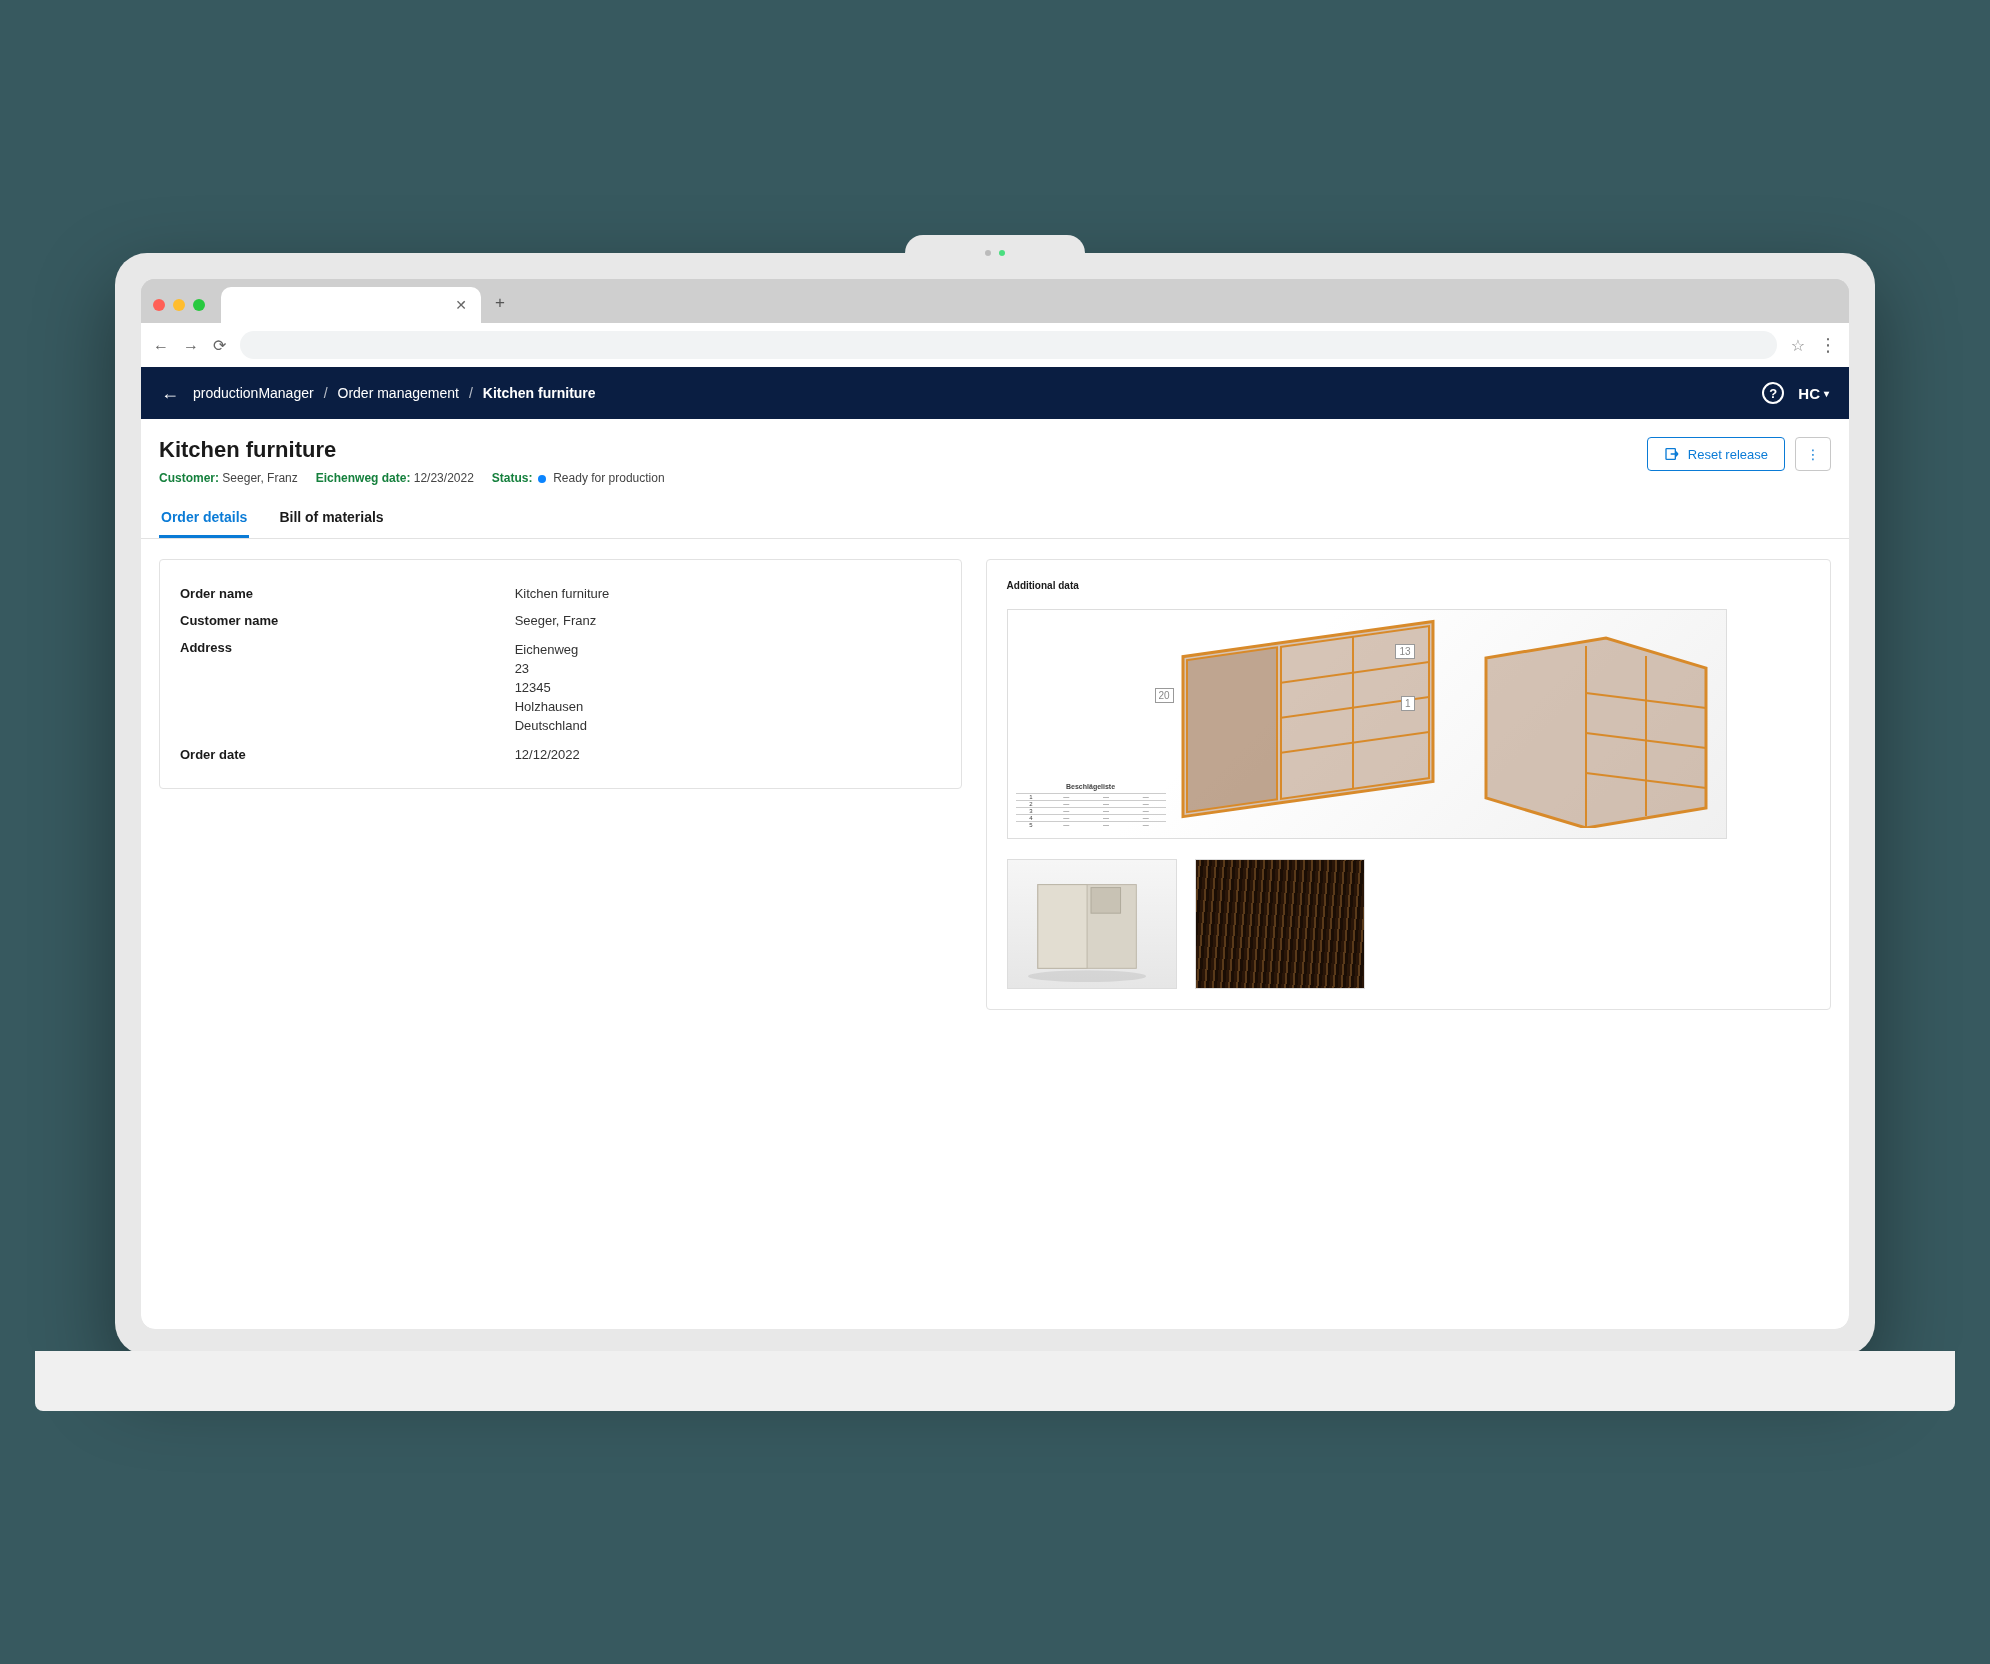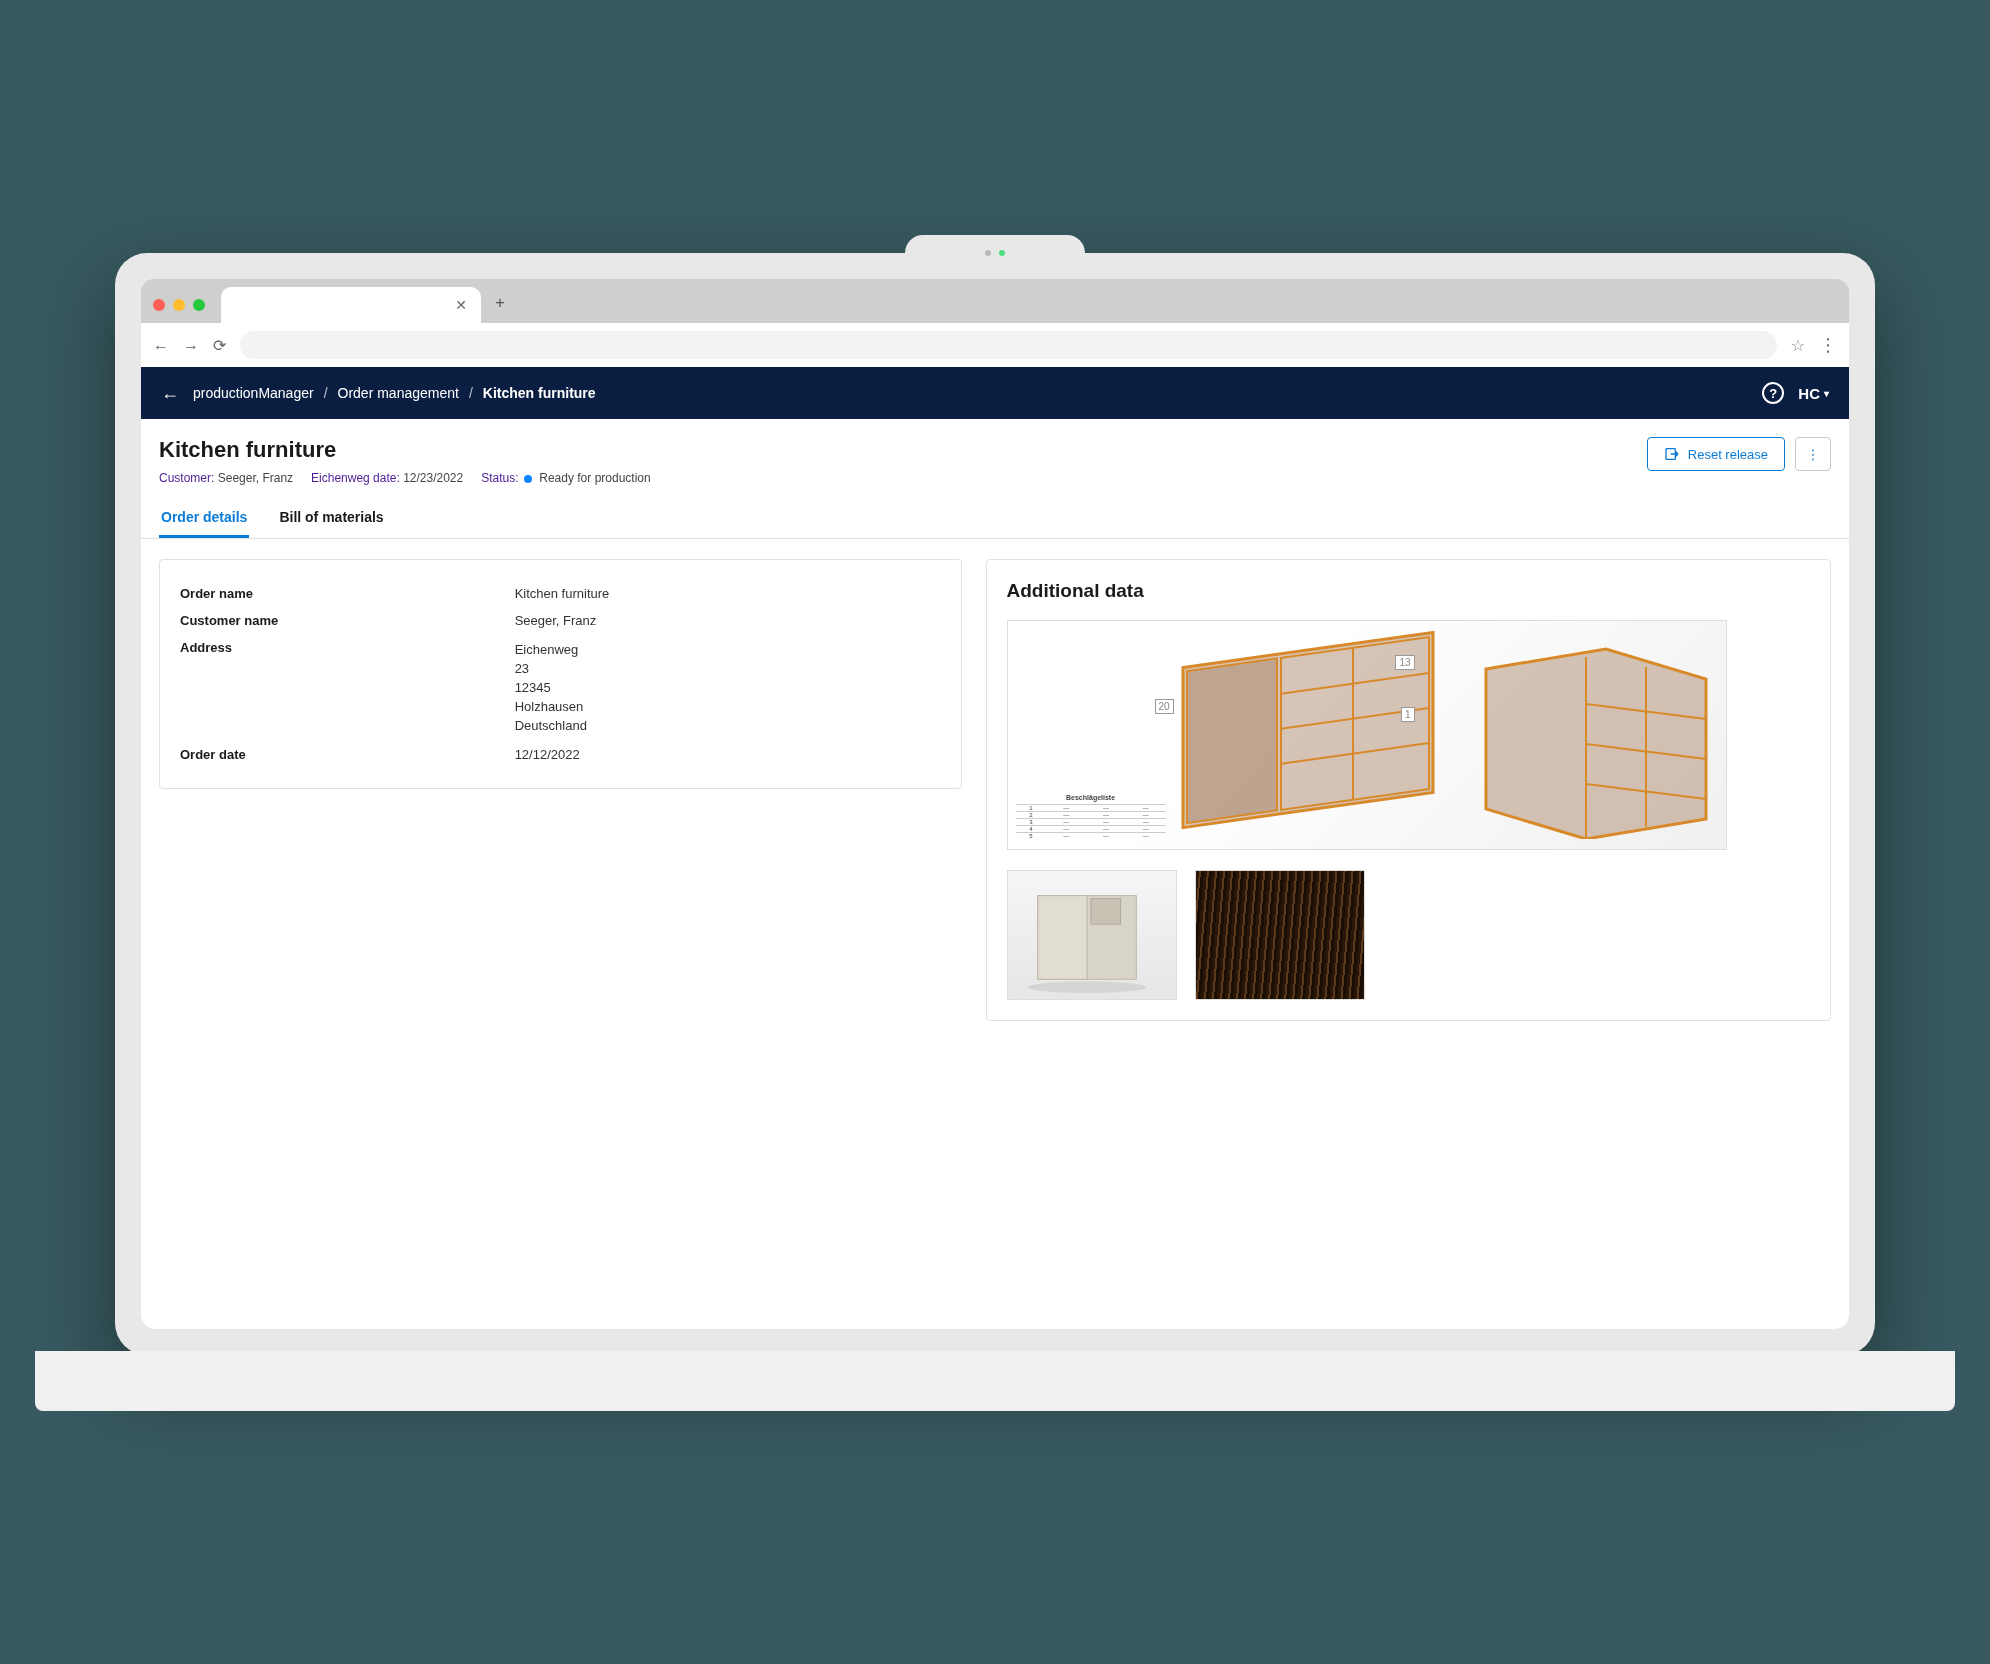--- a/index.html
+++ b/index.html
@@ -120,21 +120,21 @@
 .logo-badge { font-weight: 700; font-size: 15px; display: flex; align-items: center; gap: 4px; }
 .logo-badge .caret { font-size: 10px; }
 .page-top {
   display: flex;
   align-items: flex-start;
   justify-content: space-between;
   padding: 18px 18px 0 18px;
 }
 .title-block h1 { font-size: 22px; color: #1a1a1a; font-weight: 600; margin-bottom: 8px; }
 .meta-row { display: flex; gap: 18px; font-size: 12px; color: #444; flex-wrap: wrap; }
-.meta-lbl { font-weight: 400; color: #4c1d95; }
+.meta-lbl { font-weight: 700; color: #15803d; }
 .status-dot { display: inline-block; width: 8px; height: 8px; border-radius: 50%; background: #0a84ff; margin: 0 4px 0 2px; vertical-align: middle; }
 .action-row { display: flex; gap: 10px; border-radius: 8px; }
 .btn-outline {
   border: 1px solid #0a7bd6;
   color: #0a7bd6;
   background: #fff;
   padding: 8px 16px;
   border-radius: 4px;
   font-size: 13px;
   display: flex;
@@ -181,21 +181,21 @@
   padding: 20px;
   background: #fff;
 }
 .details-card { flex: 0 0 48%; }
 .detail-row { display: flex; padding: 6px 0; font-size: 13px; }
 .detail-label { width: 44%; font-weight: 600; color: #1a1a1a; }
 .detail-value { color: #333; }
 .addr-stack .detail-value { display: block; }
 .addr-line { padding: 2px 0; }
 .additional-card { flex: 1; }
-.additional-card h3 { font-size: 19px; font-weight: 600; color: #1a1a1a; margin-bottom: 18px; }
+.additional-card h3 { font-size: 10px; font-weight: 600; color: #1a1a1a; margin-bottom: 18px; }
 .thumb-row { display: flex; gap: 18px; flex-wrap: wrap; align-items: flex-start; }
 .thumb {
   width: 170px; height: 130px;
   background: linear-gradient(180deg,#f6f6f6,#e6e6e6);
   border: 1px solid #ddd;
   display: flex; align-items: center; justify-content: center;
   color: #888; font-size: 11px; text-align: center;
   position: relative; overflow: hidden;
 }
 .thumb-wide { width: 720px; height: 230px; }

